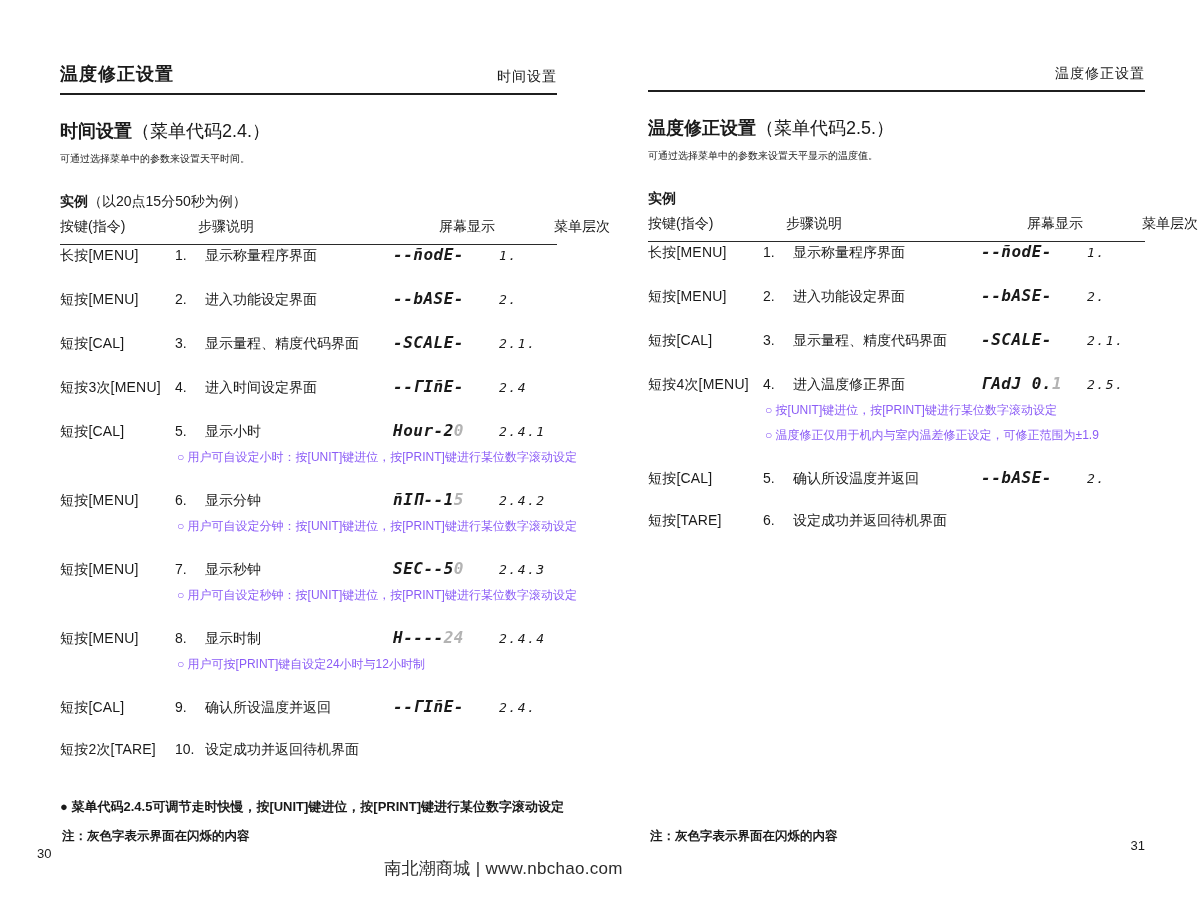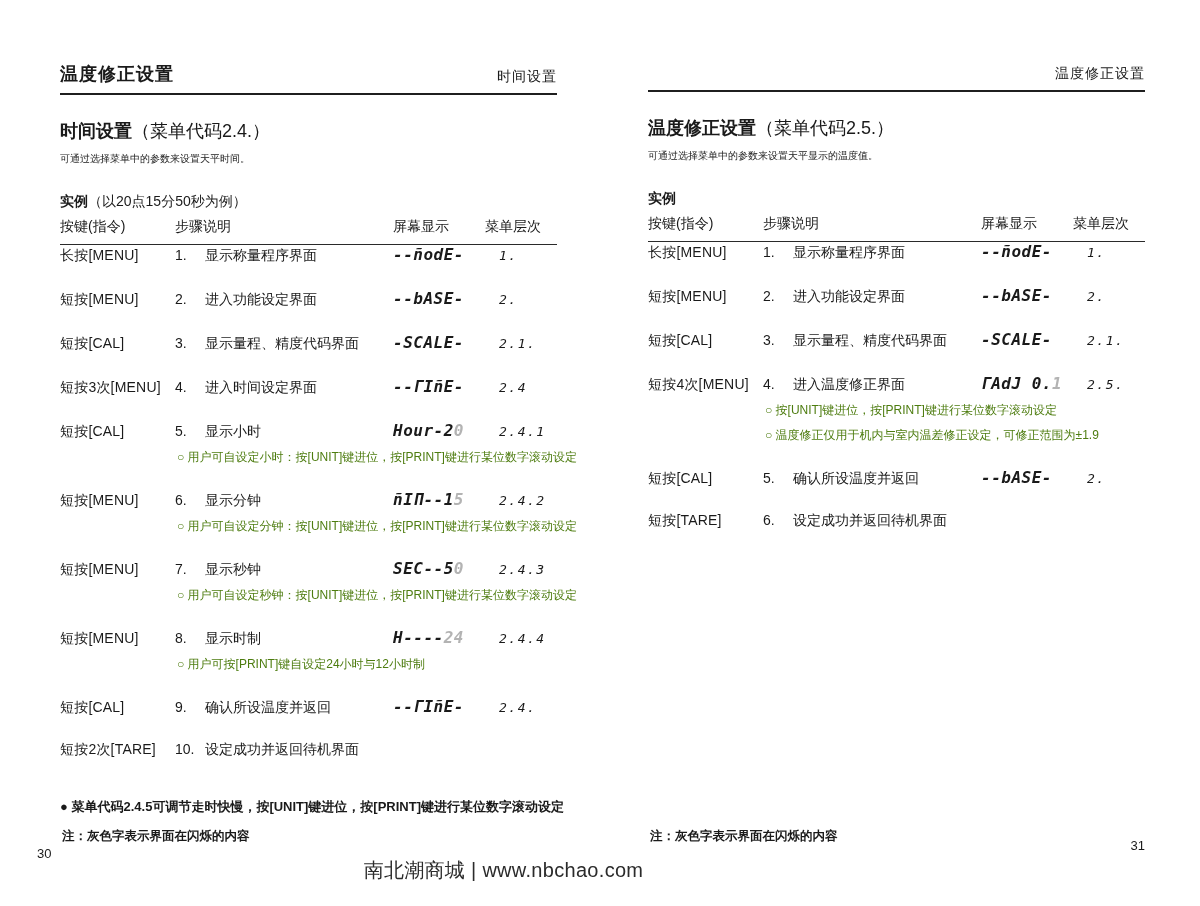--- a/index.html
+++ b/index.html
@@ -17,44 +17,44 @@
 
   .section-heading { margin-top:24px; font-size:18px; }
   .section-heading .b { font-weight:bold; }
   .section-desc { margin-top:9px; font-size:10px; }
 
   .example-line { margin-top:27px; font-size:14px; }
   .example-line .b { font-weight:bold; }
 
   .thead { display:grid; grid-template-columns:115px 218px 92px 72px;
            font-size:14px; margin-top:7px; padding-bottom:8px;
-           border-bottom:1.5px solid #2a2a2a; }
+           border-bottom:1.5px solid #2a2a2a;gap:23px; }
   .thead span { white-space:nowrap; }
 
   .tbody { }
   .trow-block { margin-bottom:24px; }
   .trow { display:grid; grid-template-columns:115px 218px 92px 72px; align-items:baseline; }
   .cell { font-size:14px; white-space:nowrap; }
   .cell.key { letter-spacing:0.2px; }
   .num { display:inline-block; min-width:30px; }
   .lcd { font-family:"DejaVu Sans Mono",monospace; font-style:italic; font-weight:bold;
          font-size:16px; letter-spacing:0.5px; white-space:pre; }
   .lcd .flash { color:#b3b3b3; }
   .level { font-family:"DejaVu Sans Mono",monospace; font-style:italic; font-size:13px;
            letter-spacing:1.5px; padding-left:14px; white-space:nowrap; }
-  .tnote { font-size:12px; margin-top:8px; padding-left:117px; white-space:nowrap; color:#4d7c0f; }
+  .tnote { font-size:12px; margin-top:8px; padding-left:117px; white-space:nowrap; color:#8b5cf6; }
 
   .foot-bullet { position:absolute; left:0; top:736px; font-size:13px; font-weight:bold; white-space:nowrap; }
   .foot-note   { position:absolute; left:2px; top:766px; font-size:12.5px; font-weight:bold; white-space:nowrap; }
   .pagenum { position:absolute; font-size:13px; top:784px; }
   #page-left  .pagenum { left:-23px; }
   #page-right .pagenum { right:0; top:776px; }
 
   .site-footer { position:absolute; left:0; top:857px; width:1007px; text-align:center;
-                 font-size:20px; color:#2b2b2b; letter-spacing:0.3px; }
+                 font-size:17px; color:#2b2b2b; letter-spacing:0.3px; }
 </style>
 </head>
 <body>
 
 <div class="page" id="page-left">
 
   <div class="page-header">
     <span class="page-title">温度修正设置</span>
     <span class="page-header-label">时间设置</span>
   </div>

